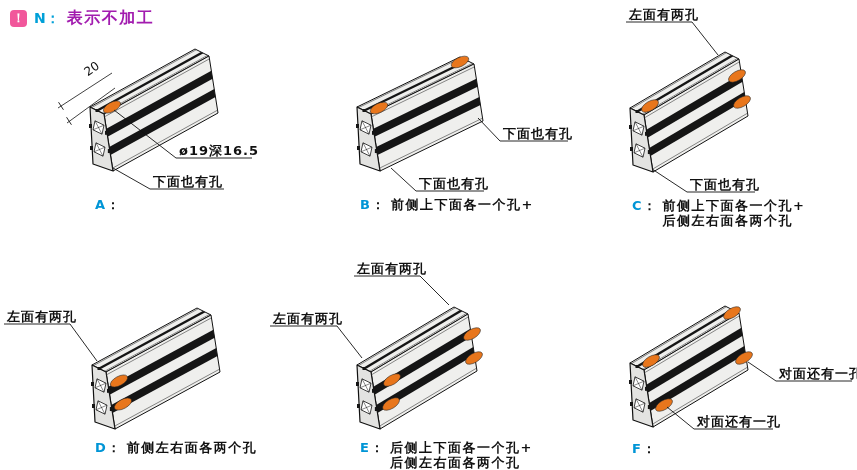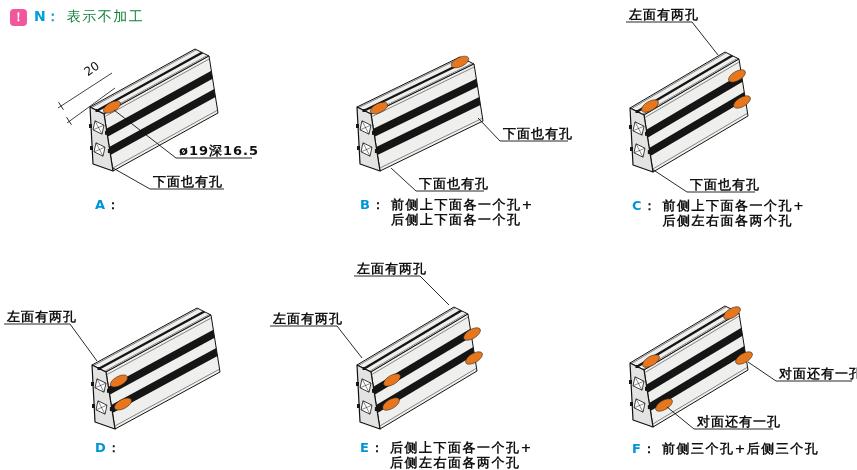--- a/index.html
+++ b/index.html
@@ -6,21 +6,21 @@
   body{
     width:857px;height:470px;position:relative;background:#ffffff;overflow:hidden;
     font-family:"DejaVu Sans","Liberation Sans",sans-serif;
   }
   .header{position:absolute;left:10px;top:8px;display:flex;align-items:center;gap:7px;}
   .badge{
     width:17px;height:17px;background:#F1579B;color:#fff;border-radius:4px;
     font-weight:bold;text-align:center;line-height:17px;font-size:12px;display:inline-block;
   }
   .code{color:#00A0D8;font-weight:bold;font-size:14px;}
-  .title{color:#15803d;font-weight:normal;font-size:14px;letter-spacing:1.5px;}
+  .title{color:#a21caf;font-weight:bold;font-size:16px;letter-spacing:1.5px;}
   svg{position:absolute;left:0;top:0;}
   .caption{
     position:absolute;display:flex;align-items:flex-start;
     font-weight:bold;font-size:13px;letter-spacing:1.5px;color:#111;line-height:15px;white-space:nowrap;
   }
   .cap-letter{color:#0095D6;}
   .cap-colon{color:#111;margin-right:5px;}
   .cap-line:empty{display:none;}
 </style>
 </head>
@@ -218,42 +218,41 @@
 
 <div class="caption" style="left:95px;top:197px">
   <span class="cap-letter">A</span>
     <span class="cap-colon">：</span>
 </div>
 <div class="caption" style="left:360px;top:197px">
   <span class="cap-letter">B</span>
     <span class="cap-colon">：</span>
   <span class="cap-lines">
       <div class="cap-line">前侧上下面各一个孔+</div>
-      <div class="cap-line">后侧上下面各一个孔</div>
     </span>
 </div>
 <div class="caption" style="left:632px;top:198px">
   <span class="cap-letter">C</span>
     <span class="cap-colon">：</span>
   <span class="cap-lines">
       <div class="cap-line">前侧上下面各一个孔+</div>
       <div class="cap-line">后侧左右面各两个孔</div>
     </span>
 </div>
 <div class="caption" style="left:95px;top:440px">
   <span class="cap-letter">D</span>
     <span class="cap-colon">：</span>
+  <span class="cap-lines">
+      <div class="cap-line">前侧左右面各两个孔</div>
+    </span>
 </div>
 <div class="caption" style="left:360px;top:440px">
   <span class="cap-letter">E</span>
     <span class="cap-colon">：</span>
   <span class="cap-lines">
       <div class="cap-line">后侧上下面各一个孔+</div>
       <div class="cap-line">后侧左右面各两个孔</div>
     </span>
 </div>
 <div class="caption" style="left:632px;top:441px">
   <span class="cap-letter">F</span>
     <span class="cap-colon">：</span>
-  <span class="cap-lines">
-      <div class="cap-line">前侧三个孔+后侧三个孔</div>
-    </span>
 </div>
 
 </body></html>

